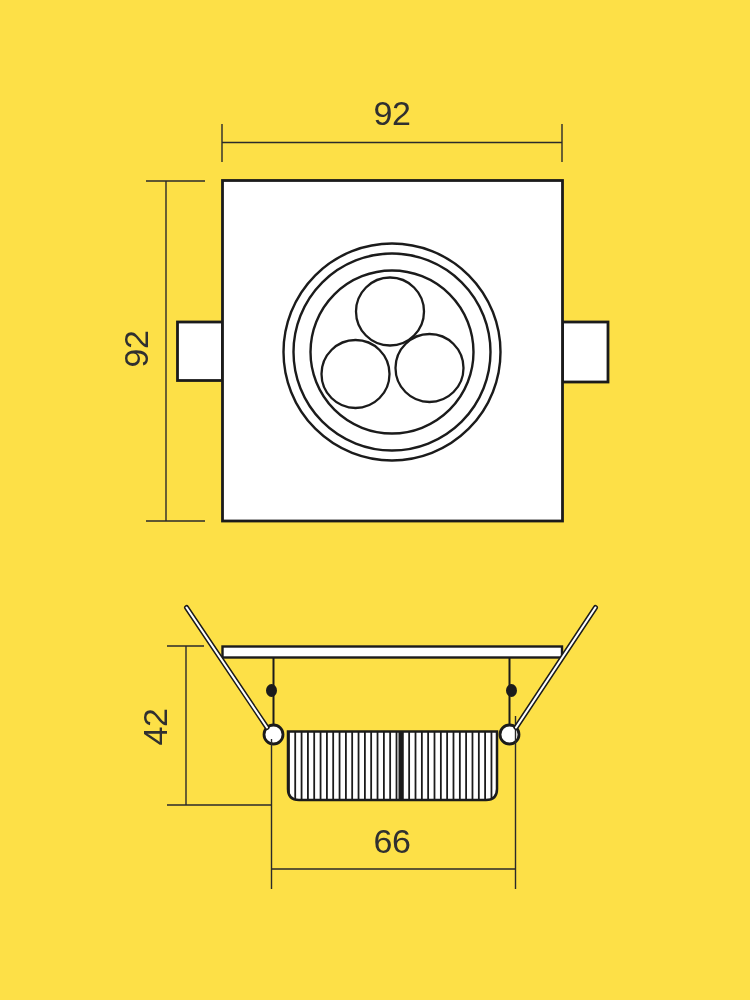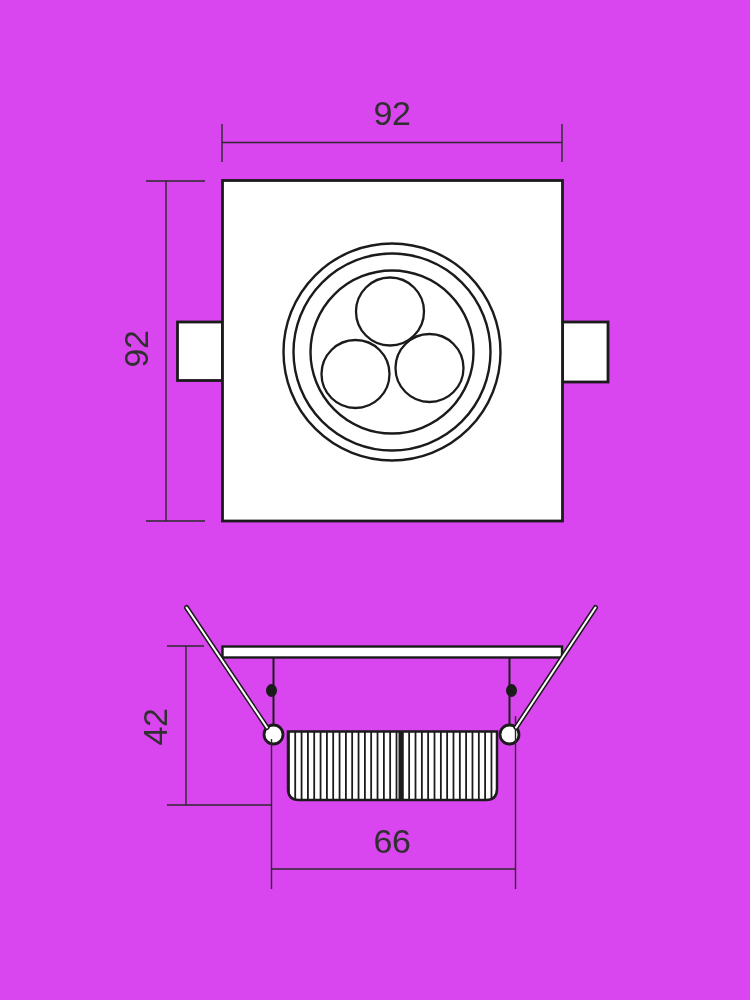--- a/index.html
+++ b/index.html
@@ -4,21 +4,21 @@
 <style>
   html, body {
     margin: 0;
     padding: 0;
     background: #ffffff;
   }
   .page {
     position: relative;
     width: 750px;
     height: 1000px;
-    background: #d946ef;
+    background: #fde047;
     overflow: hidden;
     font-family: "Liberation Sans", sans-serif;
   }
   .drawing-svg {
     position: absolute;
     left: 0;
     top: 0;
     width: 750px;
     height: 1000px;
     display: block;

